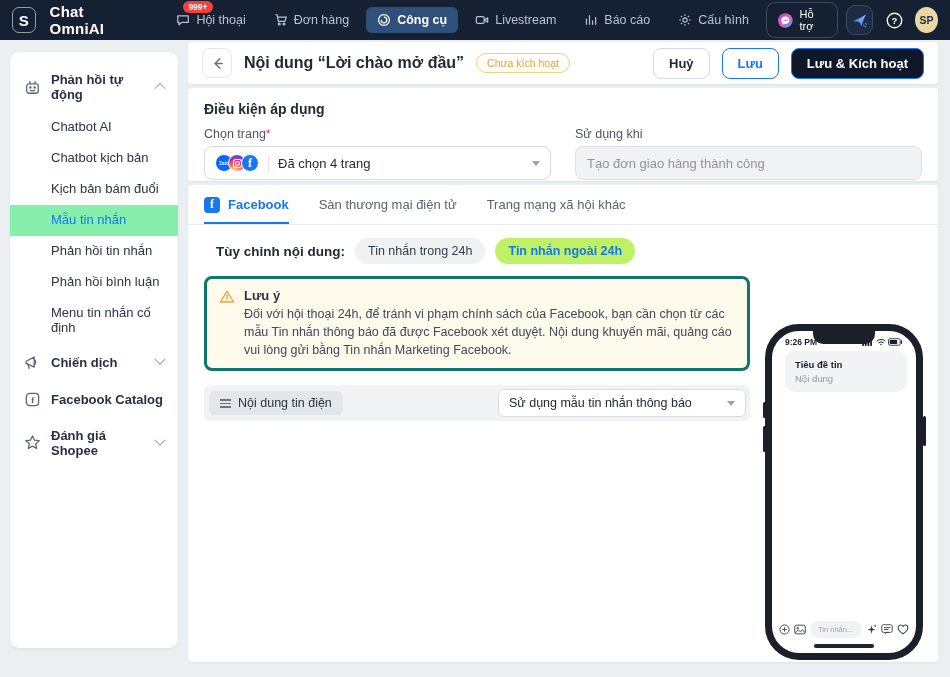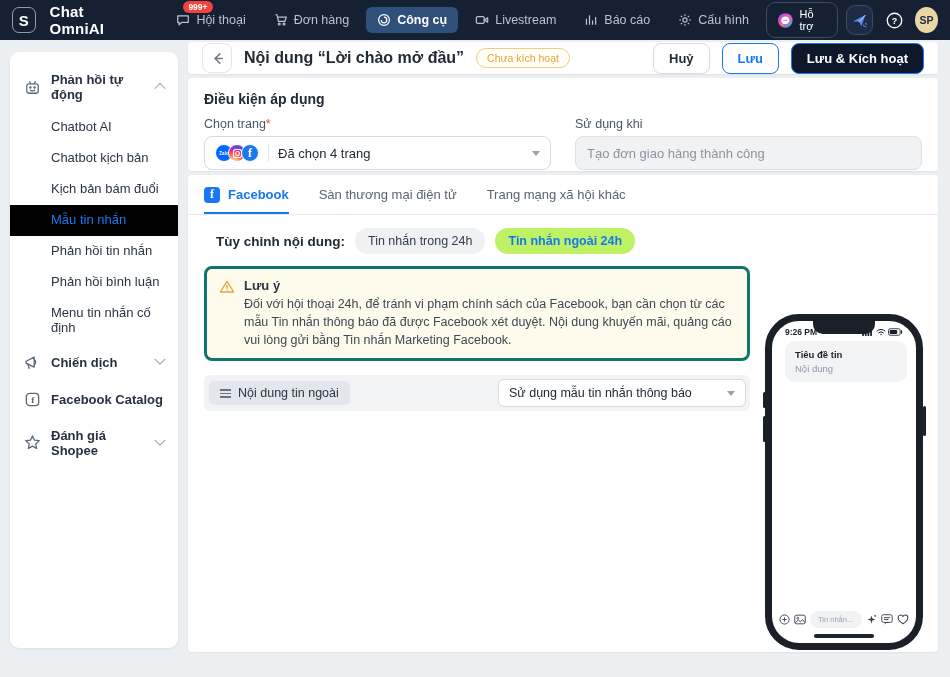--- a/index.html
+++ b/index.html
@@ -32,28 +32,28 @@
   .sidebar { position:absolute; left:10px; top:52px; width:168px; height:596px; background:#fff;
              border-radius:9px; box-shadow:0 1px 3px rgba(20,30,50,.08); padding:10px 0; font-size:13px; }
   .sb-head { display:flex; align-items:center; gap:10px; padding:10px 14px; font-weight:bold; color:#273142; cursor:pointer; }
   .sb-head svg { width:17px; height:17px; color:#5A6676; flex:none; }
   .sb-head .lbl { flex:1; }
   .chev { width:8px; height:8px; border-right:1.6px solid #9AA3AF; border-bottom:1.6px solid #9AA3AF; flex:none; }
   .chev.up { transform:rotate(-135deg) translate(-1px,-1px); }
   .chev.down { transform:rotate(45deg) translate(-2px,-2px); }
   .sb-sub { display:flex; flex-direction:column; }
   .sb-sub-item { padding:8px 10px 8px 41px; color:#2B3544; cursor:pointer; line-height:1.15; }
-  .sb-sub-item.selected { background:#000000; color:#1677F0; }
+  .sb-sub-item.selected { background:#86efac; color:#1677F0; }
 
   
   .main-col { position:absolute; left:188px; top:42px; width:750px; display:flex; flex-direction:column; gap:4px; }
   .card { background:#fff; border-radius:4px; box-shadow:0 1px 2px rgba(20,30,50,.06); }
 
   
-  .header-card { height:32px; display:flex; align-items:center; padding:0 14px; gap:12px; }
+  .header-card { height:42px; display:flex; align-items:center; padding:0 14px; gap:12px; }
   .back-btn { width:30px; height:30px; border:1px solid #E2E6EB; border-radius:8px; background:#fff;
               display:flex; align-items:center; justify-content:center; color:#6B7482; cursor:pointer; }
   .page-title { font-size:16px; font-weight:bold; color:#212B36; }
   .status-badge { border:1px solid #F2CE84; color:#E8A23B; background:#FFFEF7; border-radius:999px;
                   font-size:10.5px; padding:3px 10px; }
   .hdr-spacer { flex:1; }
   .btn { font-size:13px; font-weight:bold; border-radius:8px; padding:7px 15px; cursor:pointer; white-space:nowrap; }
   .btn-plain { background:#fff; border:1px solid #D5DAE0; color:#212B36; }
   .btn-outline { background:#fff; border:1px solid #1677F0; color:#1677F0; }
   .btn-primary { background:#0f172a; border:1px solid #1677F0; color:#fff; }
@@ -356,21 +356,21 @@
         </div>
       </div>
 
       <div class="block-row">
         <div class="block-chip">
           <span class="drag-icon">
               <span></span>
               <span></span>
               <span></span>
             </span>
-          <span>Nội dung tin ngoài</span>
+          <span>Nội dung tin điện</span>
         </div>
         <div class="tpl-select">
           <span class="txt">Sử dụng mẫu tin nhắn thông báo</span>
           <span class="tri"></span>
         </div>
       </div>
     </div>
 
     <div class="phone-wrap">
       <div class="side-btn sb1"></div>

